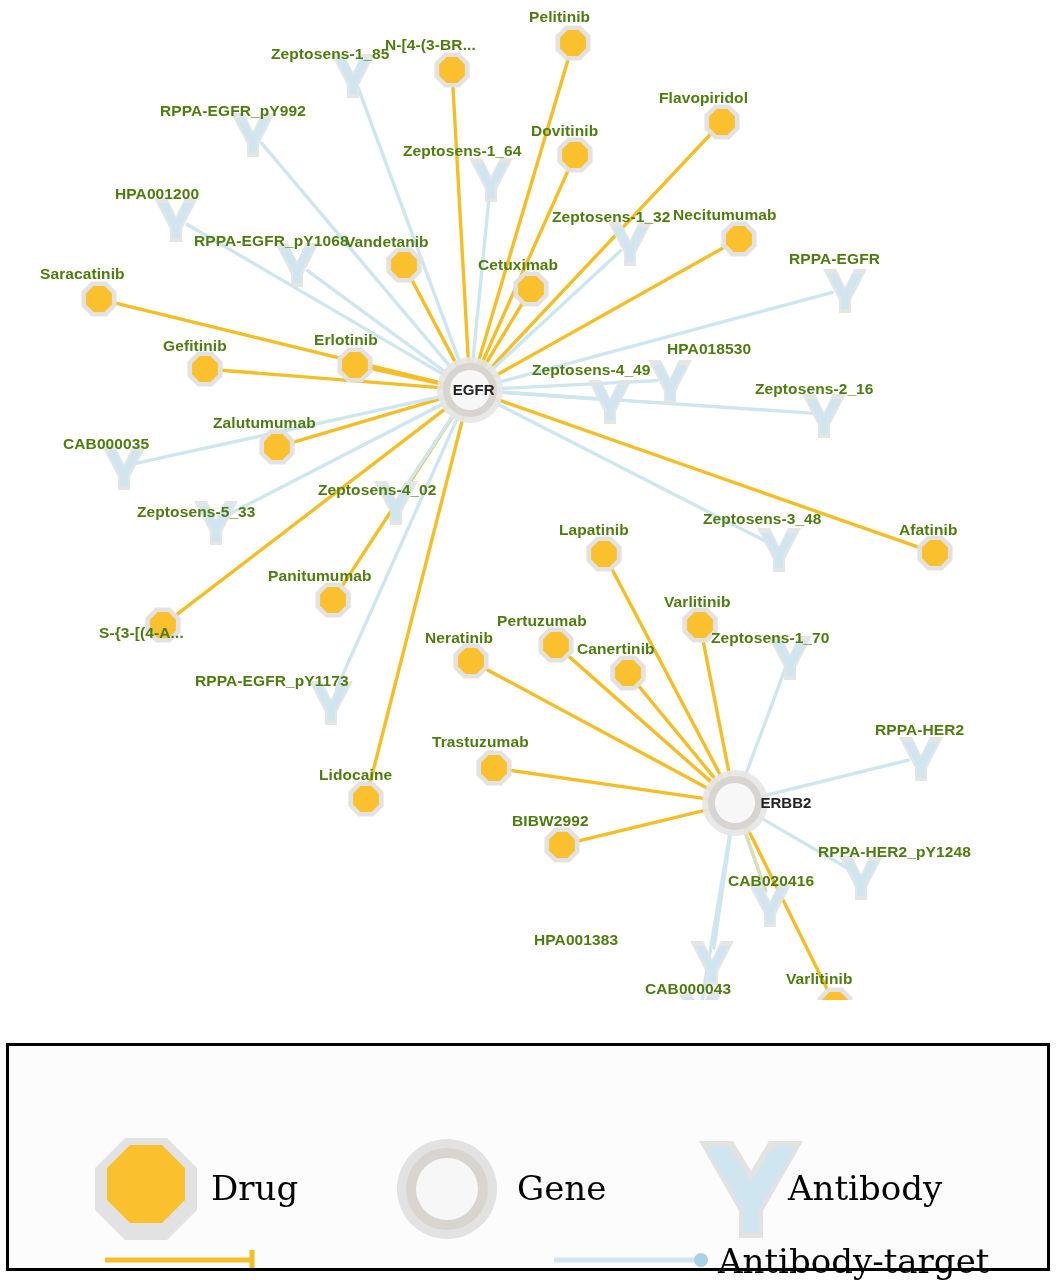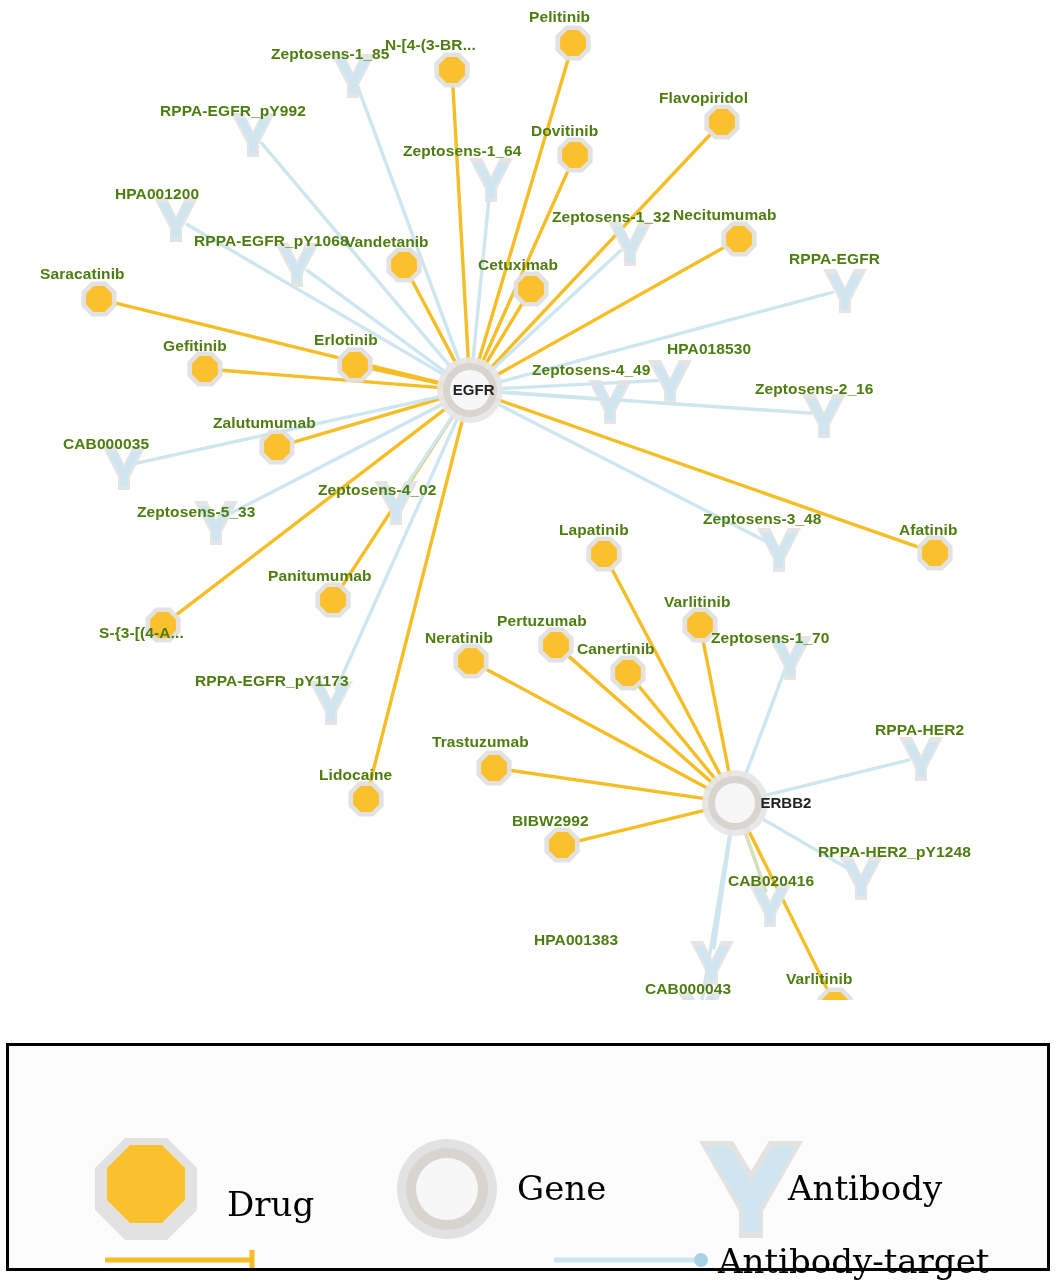--- a/index.html
+++ b/index.html
@@ -384,17 +384,17 @@
     <g>
       <line x1="96" y1="214" x2="245" y2="214" stroke="#f5bd26" stroke-width="5"></line>
       <line x1="243" y1="204" x2="243" y2="224" stroke="#f5bd26" stroke-width="5"></line>
     </g>
 
     <g>
       <line x1="545" y1="214" x2="690" y2="214" stroke="#cde6f0" stroke-width="5"></line>
       <circle cx="692" cy="214" r="7" fill="#a8d3e6"></circle>
     </g>
   </svg>
-  <div class="legend-text" style="left:218px; top:122px;margin-top:16px;">Drug</div>
+  <div class="legend-text" style="left:202px; top:122px;">Drug</div>
   <div class="legend-text" style="left:508px; top:122px;">Gene</div>
   <div class="legend-text" style="left:779px; top:122px;">Antibody</div>
   <div class="legend-text" style="left:709px; top:195px;">Antibody-target</div>
 </div>
 
 </body></html>

